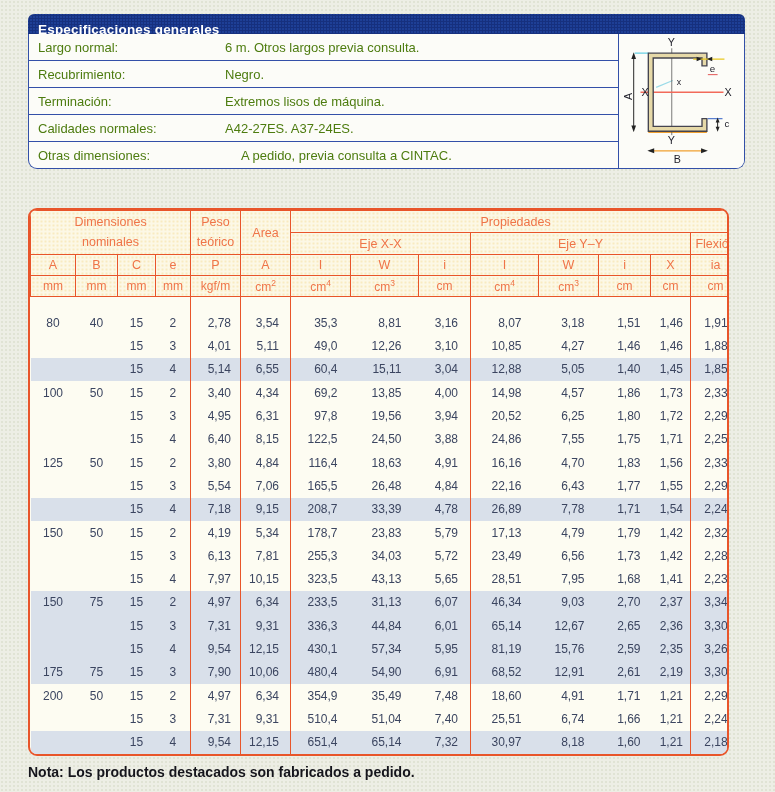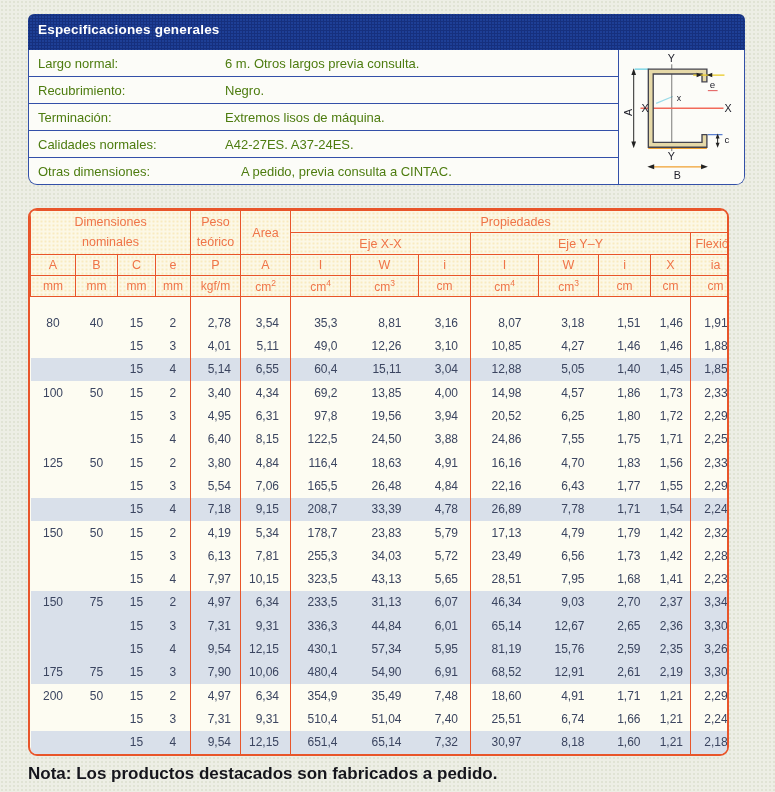--- a/index.html
+++ b/index.html
@@ -18,21 +18,21 @@
     position:relative;
     font-family:"Liberation Sans", sans-serif;
     background-color:var(--paper);
     background-image:radial-gradient(#e0e3d4 0.8px, transparent 0.9px);
     background-size:4px 4px;
     overflow:hidden;
   }
   
   .spec-panel{position:absolute;left:28px;top:14px;width:717px;}
   .spec-title-bar{
-    height:36px;line-height:32px;
+    height:20px;line-height:32px;
     background-color:var(--blue);
     background-image:radial-gradient(#16307e 1px, transparent 1.1px);
     background-size:3px 3px;
     border-radius:6px 6px 0 0;
     color:#fff;font-weight:bold;font-size:13.5px;
     padding-left:10px;letter-spacing:0.2px;
   }
   .spec-body{
     display:flex;
     border:1.5px solid var(--blue-border);
@@ -101,21 +101,21 @@
   tbody td:nth-child(14){padding-right:13px;}
   
   tbody td:nth-child(4),
   tbody td:nth-child(5),
   tbody td:nth-child(6),
   tbody td:nth-child(9),
   tbody td:nth-child(13){border-right:1.5px solid var(--orange);}
   
   .note{
     position:absolute;left:28px;top:764px;
-    font-size:17px;font-weight:bold;color:#15151c;
+    font-size:14px;font-weight:bold;color:#15151c;
   }
   
   .dg-label{font-family:"Liberation Sans",sans-serif;fill:#1d1d28;}
 </style>
 </head>
 <body>
 
 <div class="spec-panel">
   <div class="spec-title-bar">
     <span>Especificaciones generales</span>

